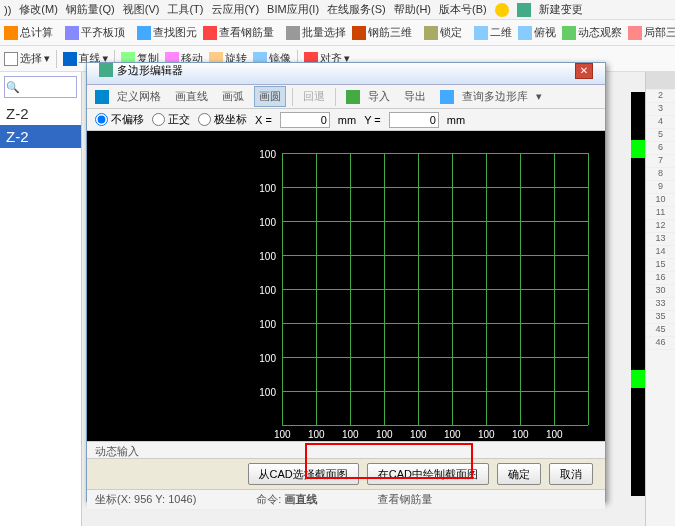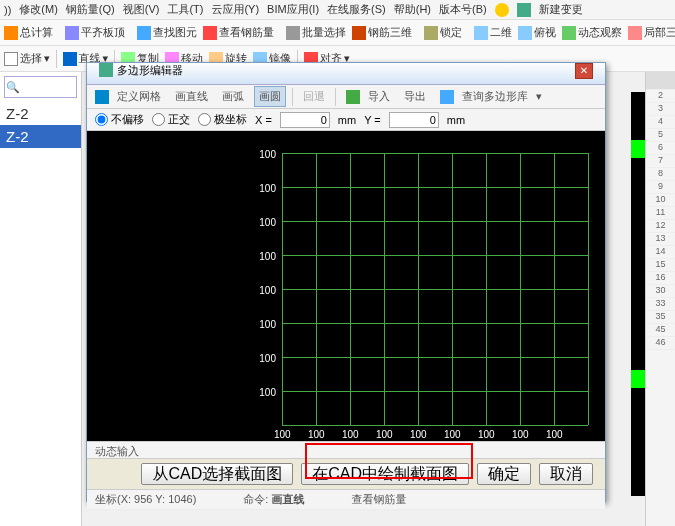--- a/index.html
+++ b/index.html
@@ -28,23 +28,23 @@
 .dlg-row2 label{display:flex;align-items:center;gap:3px}
 .dlg-row2 input[type=text]{width:50px;height:16px;border:1px solid #aaa;text-align:right;padding-right:2px}
 .canvas-area{height:310px;background:#000;position:relative;overflow:hidden}
 .grid{position:absolute;left:195px;top:22px;width:306px;height:272px}
 .gridline-v,.gridline-h{position:absolute;background:#4a4}
 .gridline-v{width:1px;height:100%}
 .gridline-h{height:1px;width:100%}
 .axis-label{position:absolute;color:#fff;font-size:10px}
 .dyn-input{height:18px;background:#f4f4f4;border-top:1px solid #ccc;border-bottom:1px solid #ccc;padding:2px 8px;color:#555}
 .dlg-buttons{height:30px;display:flex;align-items:center;justify-content:flex-end;gap:8px;padding:0 12px;background:#ece9d8}
-.dlg-buttons button{height:22px;padding:0 10px;background:linear-gradient(#fff,#e4e4e4);border:1px solid #888;border-radius:2px;cursor:pointer;font-size:16px}
+.dlg-buttons button{height:22px;padding:0 10px;background:linear-gradient(#fff,#e4e4e4);border:1px solid #888;border-radius:2px;cursor:pointer;font-size:11px}
 .red-box{position:absolute;border:2px solid #e00;pointer-events:none}
-.dlg-status{height:20px;background:#f4f4f4;display:flex;align-items:center;padding:0 8px;gap:47px;color:#555;border-top:1px solid #ccc}
+.dlg-status{height:20px;background:#f4f4f4;display:flex;align-items:center;padding:0 8px;gap:60px;color:#555;border-top:1px solid #ccc}
 .right-ruler{position:absolute;right:0;top:72px;width:30px;bottom:0;background:#f4f4f4;border-left:1px solid #ccc}
 .right-ruler .tick{height:13px;text-align:center;font-size:9px;color:#666;border-bottom:1px solid #eee}
 .black-strip{position:absolute;right:30px;top:92px;width:14px;bottom:30px;background:#000}
 .black-strip .g1{position:absolute;left:0;right:0;height:18px;background:#0f0}
 input[type=radio]{margin:0}
 </style>
 </head>
 <body>
 
 <div class="menubar">

